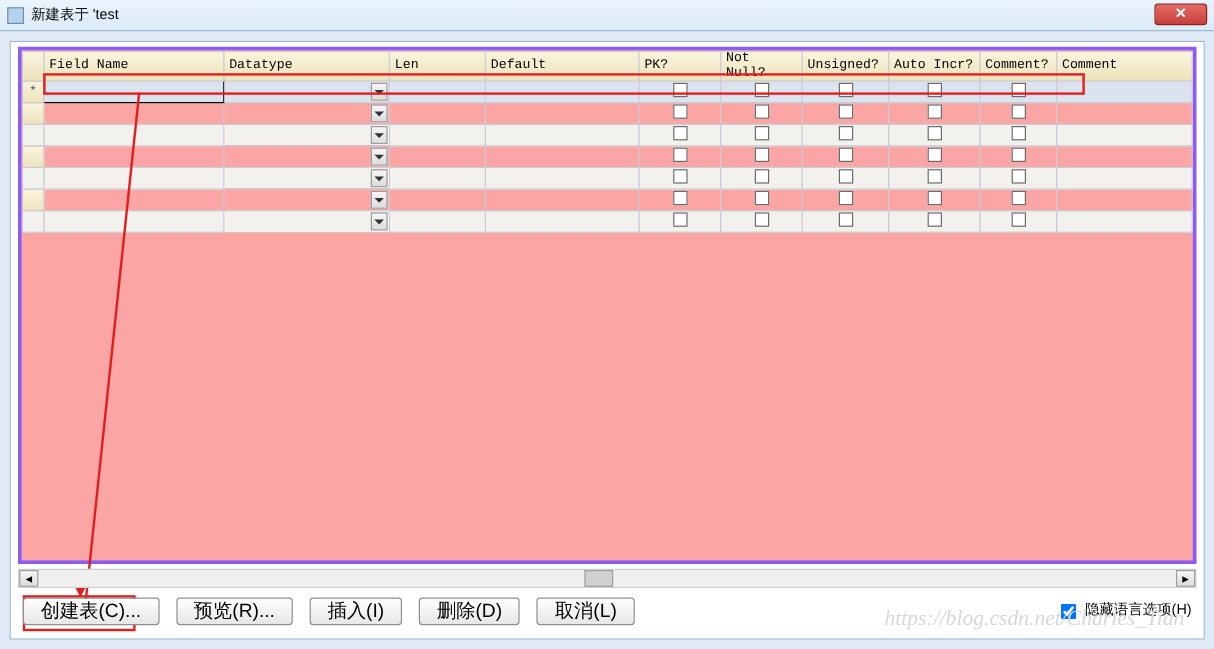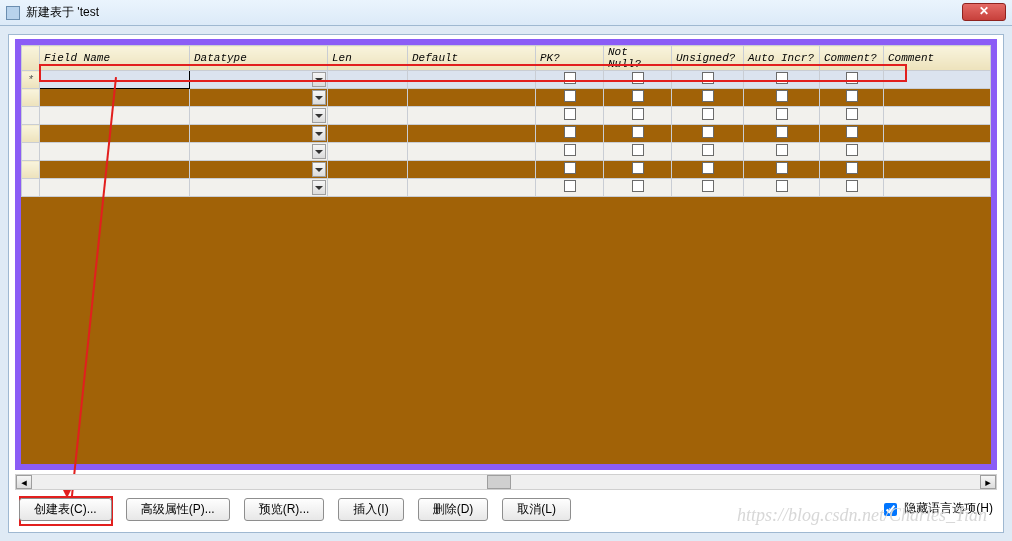--- a/index.html
+++ b/index.html
@@ -9,21 +9,21 @@
   
   .titlebar { height: 26px; background: linear-gradient(#eaf4fd,#dceaf8); border-bottom: 1px solid #9fb8d1; display: flex; align-items: center; padding: 0 6px; position: relative; }
   .titleicon { width: 14px; height: 14px; background: #b7d2ec; border: 1px solid #6b8eb0; margin-right: 6px; }
   .titletext { font-size: 12px; color: #000; }
   .closebtn { position: absolute; right: 6px; top: 3px; width: 44px; height: 18px; background: linear-gradient(#e46a65,#c7403b); border: 1px solid #8e221e; border-radius: 3px; color: #fff; text-align: center; line-height: 15px; font-weight: bold; font-size: 12px; cursor: pointer; }
   .closebtn::before { content: "✕"; }
 
   .client { position: absolute; left: 8px; right: 8px; top: 34px; bottom: 8px; background: #fff; border: 1px solid #9fb8d1; }
 
   
-  .tablewrap { position: absolute; left: 6px; right: 6px; top: 4px; bottom: 62px; border: 6px solid #8b5cf6; background: #a16207; overflow: hidden; font-style: italic; }
+  .tablewrap { position: absolute; left: 6px; right: 6px; top: 4px; bottom: 62px; border: 3px solid #8b5cf6; background: #fca5a5; overflow: hidden; }
   table { border-collapse: collapse; width: 100%; }
   th, td { border: 1px solid #c9cdd4; height: 18px; padding: 0 4px; font-size: 11px; text-align: left; font-weight: normal; font-family: "Courier New", monospace; }
   th { background: linear-gradient(#f9f4dd,#ede2bb); color: #000; }
   th.corner { width: 18px; background: linear-gradient(#f9f4dd,#ede2bb); }
   td.rowhead { width: 18px; background: linear-gradient(#f9f4dd,#ede2bb); text-align: center; color: #555; }
   tr.sel td { background: #dbe3ef; }
   tr.sel td.rowhead { background: linear-gradient(#f9f4dd,#ede2bb); }
   tr.alt td { background: #f2f1ed; }
   td.combo { position: relative; }
   .ddbtn { position: absolute; right: 1px; top: 1px; bottom: 1px; width: 14px; background: linear-gradient(#f6f6f6,#dcdcdc); border: 1px solid #9e9e9e; display: flex; align-items: center; justify-content: center; }
@@ -37,21 +37,21 @@
   .arrowhead { position: absolute; width: 0; height: 0; border-left: 6px solid transparent; border-right: 6px solid transparent; border-top: 12px solid #e21f1e; }
 
   
   .hscroll { position: absolute; left: 6px; right: 6px; bottom: 42px; height: 16px; background: #efefef; border: 1px solid #cfcfcf; display: flex; align-items: center; }
   .hscroll .btn { width: 16px; height: 14px; background: linear-gradient(#f6f6f6,#dcdcdc); border: 1px solid #9e9e9e; display: flex; align-items: center; justify-content: center; }
   .hscroll .track { flex: 1; position: relative; height: 14px; }
   .hscroll .grip { position: absolute; left: 48%; width: 24px; top: 0; bottom: 0; background: #d0d0d0; border: 1px solid #9e9e9e; }
 
   
   .btnrow { position: absolute; left: 10px; right: 10px; bottom: 10px; height: 26px; display: flex; align-items: center; gap: 14px; }
-  .btnrow button { font-family: inherit; font-size: 12px; height: 23px; padding: 0 14px; background: linear-gradient(#fefefe,#e7e7e7); border: 1px solid #8e8e8e; border-radius: 3px; cursor: pointer; }
+  .btnrow button { font-family: inherit; font-size: 16px; height: 23px; padding: 0 14px; background: linear-gradient(#fefefe,#e7e7e7); border: 1px solid #8e8e8e; border-radius: 3px; cursor: pointer; }
   .spacer { flex: 1; }
   .chkwrap { display: flex; align-items: flex-start; gap: 4px; font-size: 12px; }
   .chkwrap input { width: 13px; height: 13px; }
 
   .watermark { position: absolute; right: 16px; bottom: 6px; color: #d7d7d7; font-style: italic; font-size: 18px; pointer-events: none; font-family: serif; }
 </style>
 </head>
 <body>
 
 <div class="titlebar">
@@ -199,21 +199,20 @@
   <div class="hscroll">
     <div class="btn">◂</div>
     <div class="track">
         <div class="grip"></div>
       </div>
     <div class="btn">▸</div>
   </div>
 
   <div class="btnrow">
     <button>创建表(C)...</button>
-    <button>高级属性(P)...</button>
     <button>预览(R)...</button>
     <button>插入(I)</button>
     <button>删除(D)</button>
     <button>取消(L)</button>
     <div class="spacer"></div>
     <label class="chkwrap">
       <input type="checkbox" id="hidelang" checked="" style="">
       <span>隐藏语言选项(H)</span>
     </label>
   </div>

